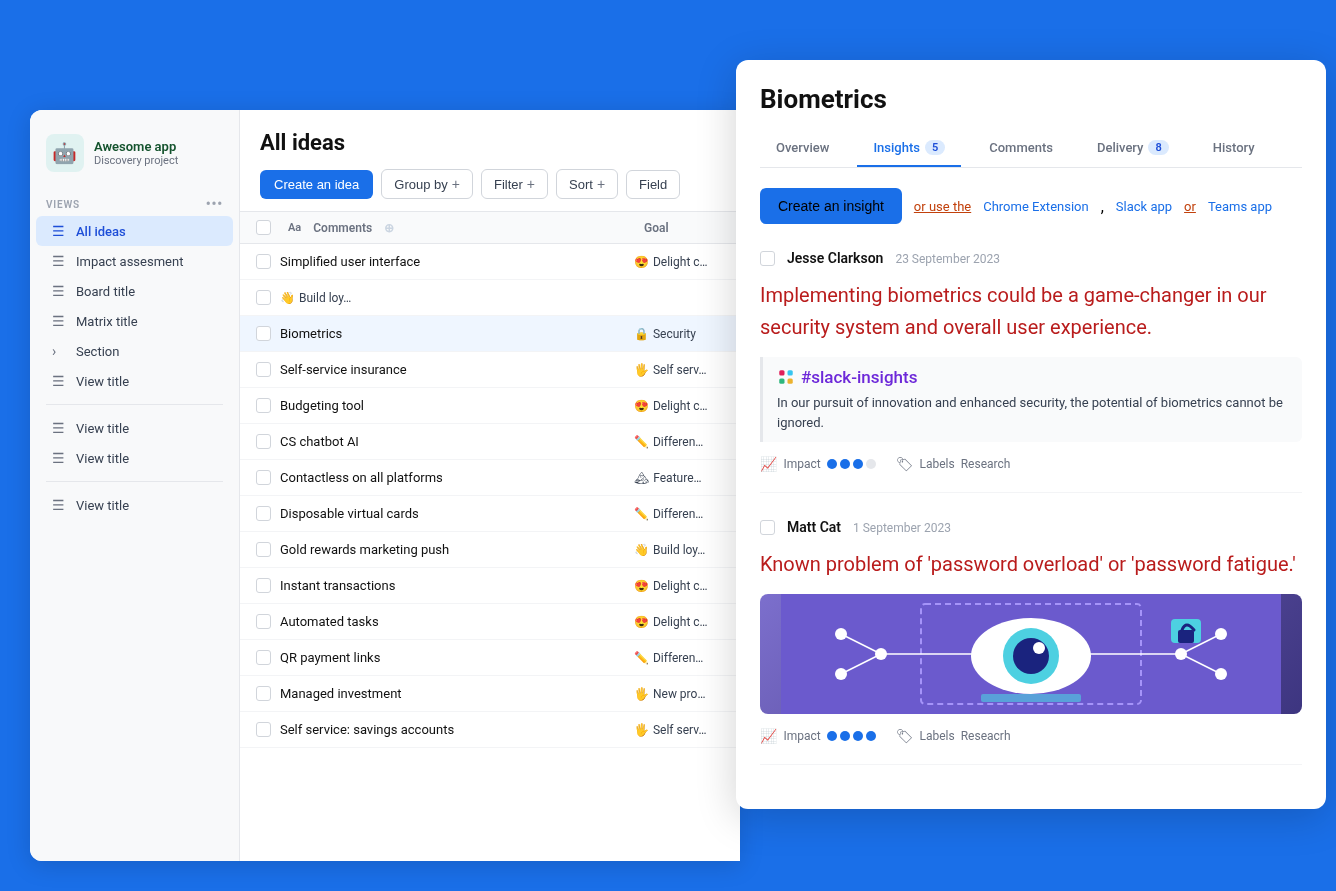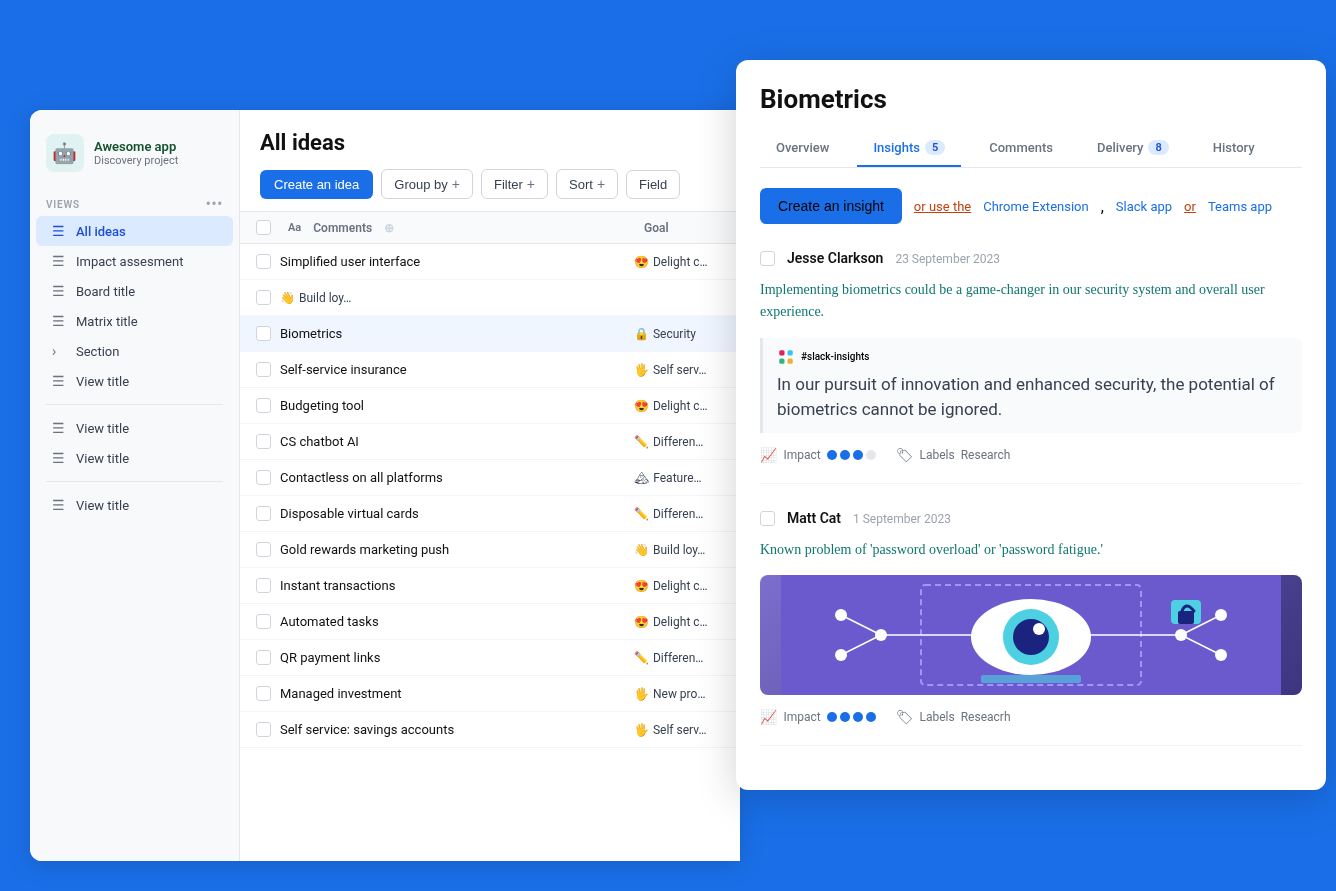--- a/index.html
+++ b/index.html
@@ -387,25 +387,24 @@
       color: #111;
     }
 
     .insight-date {
       font-size: 12px;
       color: #9ca3af;
       margin-left: 8px;
     }
 
     .insight-text {
-      font-size: 14px;
-      color: #0f766e;
+      font-size: 20px;
+      color: #b91c1c;
       line-height: 1.6;
       margin-bottom: 14px;
-      font-family: Liberation Serif, serif;
     }
 
     .slack-quote {
       border-left: 3px solid #e5e7eb;
       padding: 10px 14px;
       margin-bottom: 14px;
       background: #f9fafb;
       border-radius: 0 6px 6px 0;
     }
 
@@ -415,27 +414,27 @@
       gap: 6px;
       margin-bottom: 6px;
     }
 
     .slack-icon {
       width: 18px;
       height: 18px;
     }
 
     .slack-channel-name {
-      color: #000000;
-      font-size: 10px;
+      color: #6d28d9;
+      font-size: 17px;
       font-weight: 500;
     }
 
     .slack-text {
-      font-size: 17px;
+      font-size: 13px;
       color: #374151;
       line-height: 1.5;
     }
 
     .insight-footer {
       display: flex;
       align-items: center;
       gap: 20px;
       font-size: 12px;
       color: #6b7280;

